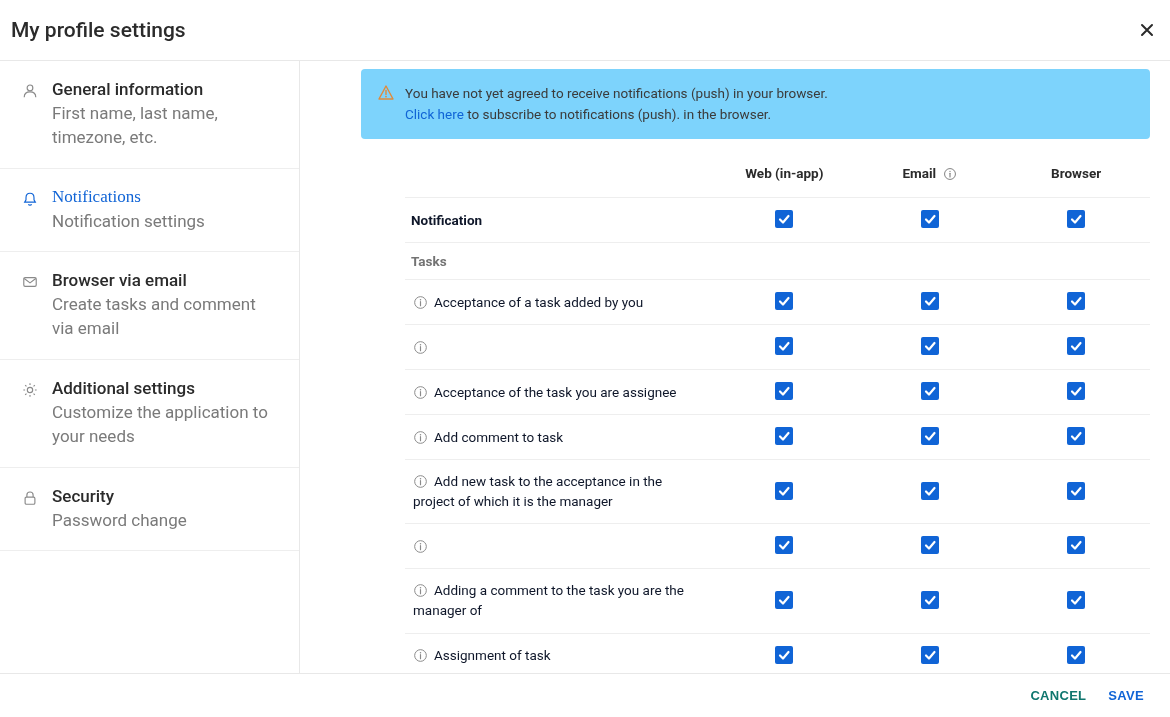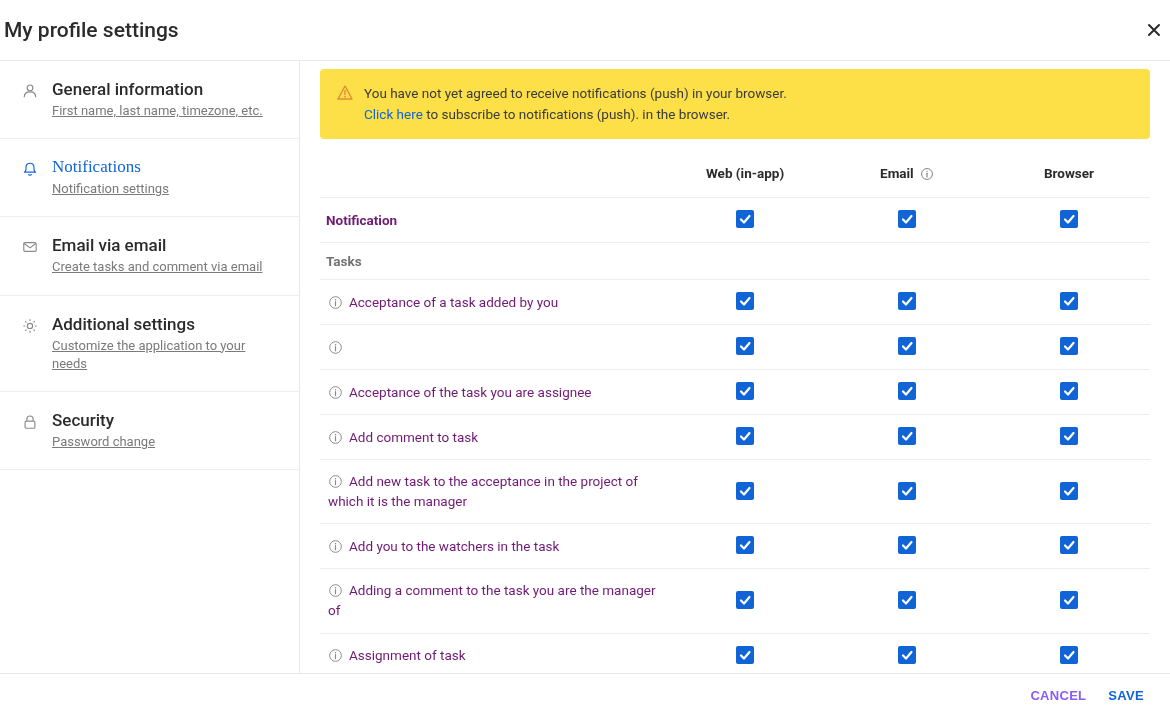--- a/index.html
+++ b/index.html
@@ -17,41 +17,42 @@
     width: 1170px;
     height: 717px;
     background: #fff;
     display: flex;
     flex-direction: column;
   }
   .modal-header {
     display: flex;
     align-items: center;
     justify-content: space-between;
-    padding: 18px 4px;
+    padding: 18px 11px;
     border-bottom: 1px solid #e8e8e8;
   }
   .modal-title {
     font-size: 21px;
     font-weight: 500;
     color: #2b2b2b;
   }
   .close-btn {
     width: 24px; height: 24px;
     display: flex;
     align-items: center;
     justify-content: center;
     cursor: pointer;
     color: #2b2b2b;
   }
   .close-btn svg { width: 18px; height: 18px; }
   .modal-body {
     flex: 1;
     display: flex;
     overflow: hidden;
+    gap: 41px;
   }
   .sidebar {
     width: 300px;
     border-right: 1px solid #e8e8e8;
     overflow-y: auto;
     flex-shrink: 0;
   }
   .sidebar-item {
     display: flex;
     gap: 12px;
@@ -70,51 +71,51 @@
   }
   .sidebar-item.active .title { color: #1064d6; font-family: Liberation Serif, serif; }
   .sidebar-item.active .icon-slot { color: #1064d6; }
   .sidebar-item .title {
     font-size: 17px;
     font-weight: 500;
     color: #2b2b2b;
     margin-bottom: 3px;
   }
   .sidebar-item .subtitle {
-    font-size: 13px;
+    font-size: 17px;
     color: #7a7a7a;
     line-height: 1.4;
-    text-decoration: underline;
   }
   .content {
     flex: 1;
     padding: 0 20px 0 20px;
     overflow-y: auto;
     position: relative;
   }
   .alert {
-    background: #fde047;
+    background: #7dd3fc;
     border-radius: 4px;
     padding: 14px 16px;
     margin-top: 8px;
     display: flex;
     gap: 10px;
     font-size: 13.5px;
     color: #3b3b3b;
     line-height: 1.55;
   }
   .alert-icon {
     width: 18px; height: 18px;
     flex-shrink: 0;
     margin-top: 1px;
   }
   .alert-link { color: #1064d6; cursor: pointer; }
   .table-wrap {
     margin-top: 20px;
     padding-bottom: 12px;
+    margin-left: 44px;
   }
   .notif-table {
     width: 100%;
     border-collapse: collapse;
   }
   .notif-table th {
     font-size: 13.5px;
     font-weight: 700;
     color: #2b2b2b;
     text-align: center;
@@ -132,21 +133,21 @@
   .notif-table td {
     padding: 12px 8px;
     border-bottom: 1px solid #eee;
     vertical-align: middle;
   }
   .notif-table tr.masterrow td {
     border-top: 1px solid #eee;
   }
   .notif-table td.textcell {
     font-size: 13.5px;
-    color: #701a75;
+    color: #0f172a;
     line-height: 1.45;
     width: 340px;
   }
   .notif-table td.textcell.strong { font-weight: 700; padding-left: 6px; }
   .notif-table td.chkcell { text-align: center; width: 160px; }
   .grouprow td {
     font-weight: 700;
     color: #737373;
     font-size: 13.5px;
     border-bottom: 1px solid #eee;
@@ -176,21 +177,21 @@
     padding: 14px 26px;
   }
   .btn-text {
     font-size: 13px;
     font-weight: 600;
     letter-spacing: 0.3px;
     cursor: pointer;
     background: none;
     border: none;
   }
-  .btn-cancel { color: #8b5cf6; }
+  .btn-cancel { color: #0f766e; }
   .btn-save { color: #1064d6; }
 </style>
 </head>
 <body>
 
 <svg width="0" height="0" style="position:absolute">
   <defs>
     <g id="i-close">
         <path d="M4 4 L14 14 M14 4 L4 14" stroke="currentColor" stroke-width="2" fill="none" stroke-linecap="round"></path>
       </g>
@@ -267,21 +268,21 @@
         </div>
       </div>
 
       <div class="sidebar-item">
         <div class="icon-slot">
             <svg viewBox="0 0 18 18" width="16" height="16">
               <use href="#i-envelope"></use>
             </svg>
           </div>
         <div>
-          <div class="title">Email via email</div>
+          <div class="title">Browser via email</div>
           <div class="subtitle">Create tasks and comment via email</div>
         </div>
       </div>
 
       <div class="sidebar-item">
         <div class="icon-slot">
             <svg viewBox="0 0 18 18" width="16" height="16">
               <use href="#i-gear"></use>
             </svg>
           </div>
@@ -464,21 +465,21 @@
                     <svg viewBox="0 0 14 14">
                       <use href="#i-check"></use>
                     </svg>
                   </span></td>
               </tr>
               <tr>
                 <td class="textcell"><span class="row-info-icon">
                     <svg viewBox="0 0 18 18" width="15" height="15">
                       <use href="#i-info"></use>
                     </svg>
-                  </span><span>Add you to the watchers in the task</span></td>
+                  </span></td>
                 <td class="chkcell"><span class="chk">
                     <svg viewBox="0 0 14 14">
                       <use href="#i-check"></use>
                     </svg>
                   </span></td>
                 <td class="chkcell"><span class="chk">
                     <svg viewBox="0 0 14 14">
                       <use href="#i-check"></use>
                     </svg>
                   </span></td>

